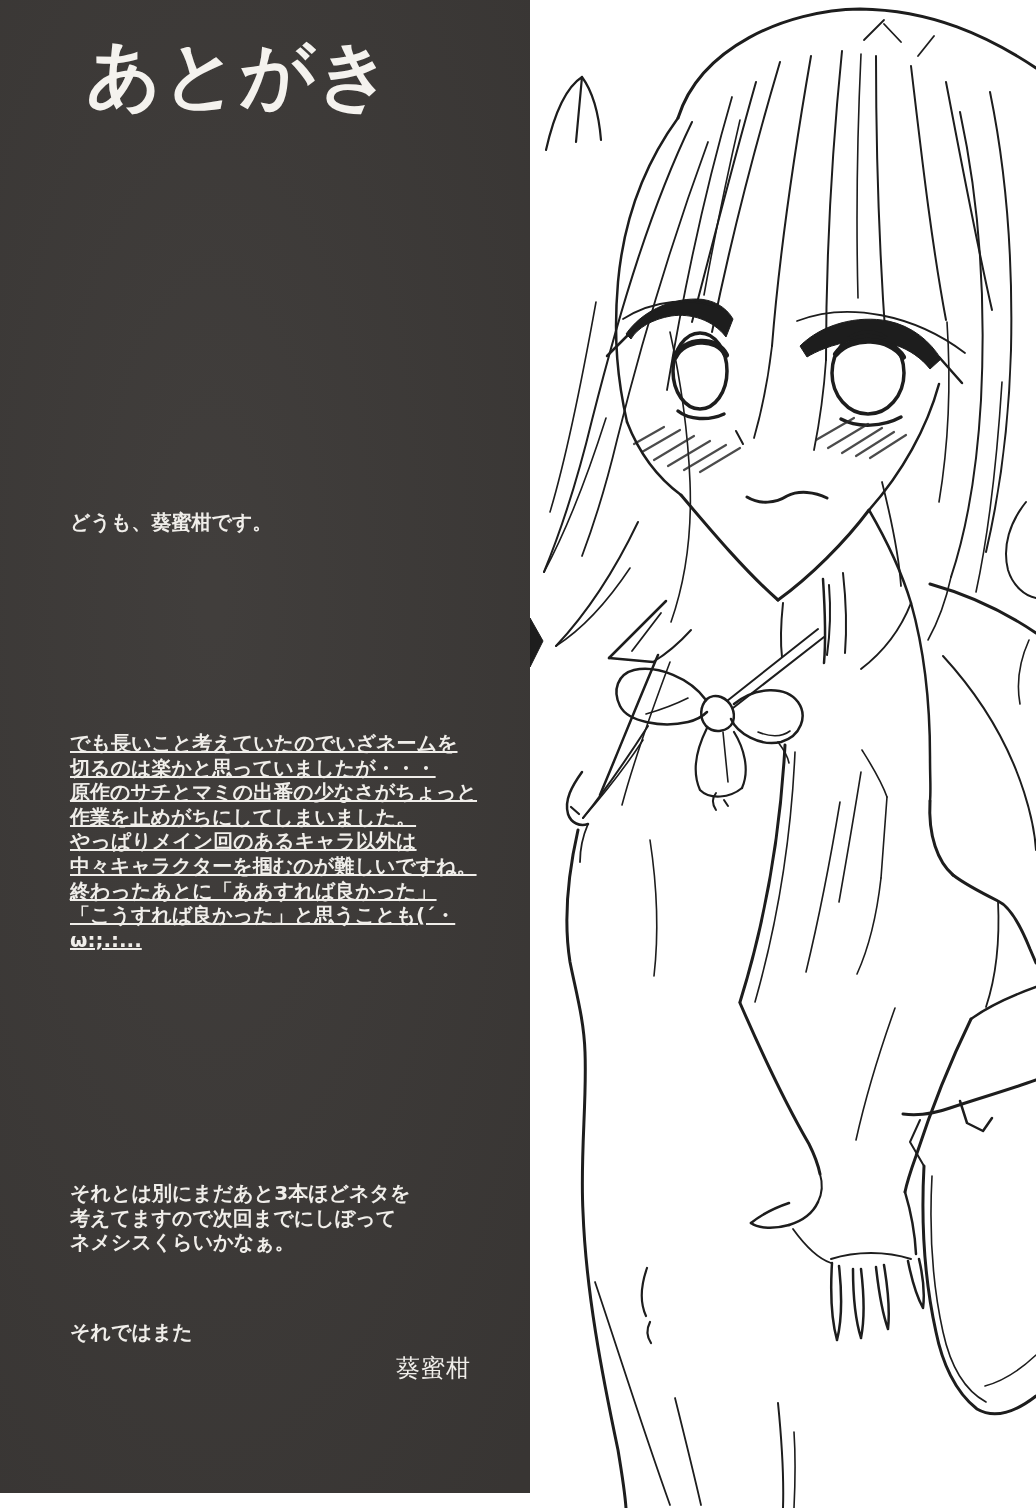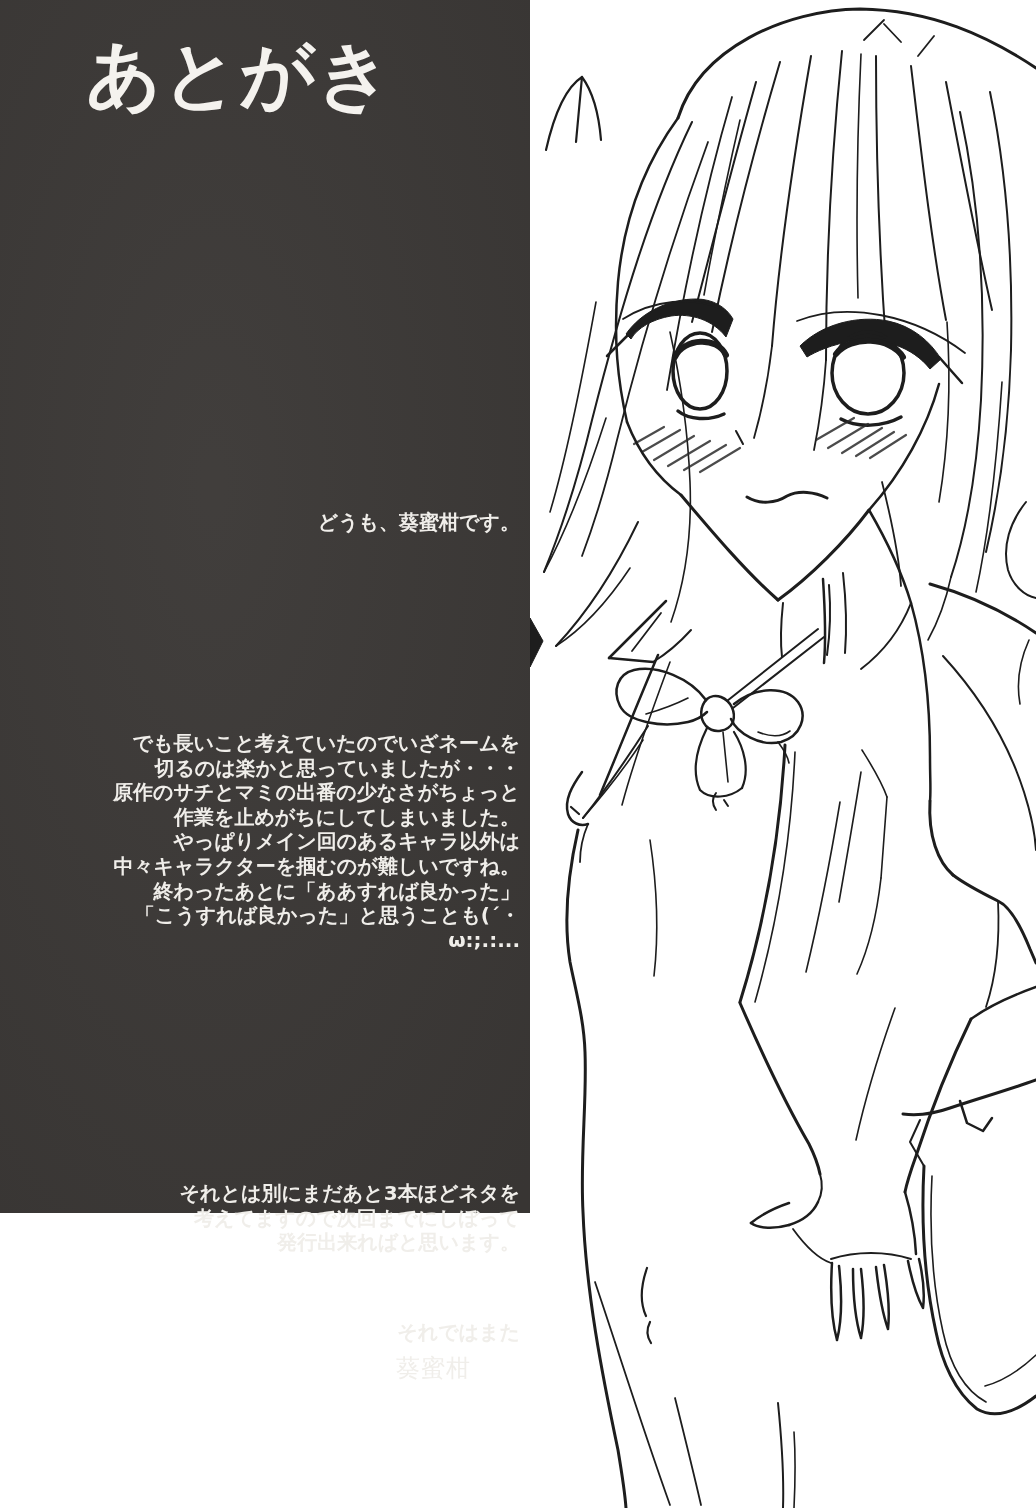--- a/index.html
+++ b/index.html
@@ -5,37 +5,37 @@
   html,body{margin:0;padding:0;}
   body{
     width:1036px;height:1508px;position:relative;overflow:hidden;
     background:#ffffff;
     font-family:"DejaVu Sans","Liberation Sans",sans-serif;
   }
   #page{position:absolute;inset:0;width:1036px;height:1508px;}
 
   
   .panel{
-    position:absolute;left:0;top:0;width:532px;height:1213px;
+    position:absolute;left:0;top:0;width:532px;height:1493px;
     background:#3b3836;
     background-image:radial-gradient(ellipse at 40% 40%, rgba(255,255,255,.03), rgba(0,0,0,.06));
   }
   .title{
     position:absolute;left:86px;top:34px;
     font-size:74px;line-height:1.1;font-weight:900;
     color:#f4f2ee;letter-spacing:1px;white-space:nowrap;
   }
   .para{
     position:absolute;left:70px;width:450px;
     color:#f0eeea;font-size:20px;line-height:24.6px;font-weight:700;
-    white-space:pre-line;letter-spacing:0;text-align:right;
+    white-space:pre-line;letter-spacing:0;
   }
   .p0{top:510px;}
   .p1{top:559px;}
-  .p2{top:731px;}
+  .p2{top:731px;text-decoration:underline;}
   .p3{top:958px;}
   .p4{top:1181px;}
   .p5{top:1320px;}
   .signature{
     position:absolute;left:396px;top:1352px;
     color:#f0eeea;font-size:24px;font-weight:400;letter-spacing:1px;
   }
 
   
   .art{position:absolute;left:530px;top:0;width:506px;height:1508px;background:#fff;}
@@ -62,21 +62,21 @@
     <div class="para p2">でも長いこと考えていたのでいざネームを
 切るのは楽かと思っていましたが・・・
 原作のサチとマミの出番の少なさがちょっと
 作業を止めがちにしてしまいました。
 やっぱりメイン回のあるキャラ以外は
 中々キャラクターを掴むのが難しいですね。
 終わったあとに「ああすれば良かった」
 「こうすれば良かった」と思うことも(´・ω:;.:...</div>
     <div class="para p4">それとは別にまだあと3本ほどネタを
 考えてますので次回までにしぼって
-発行出来ればと思います。</div>
+ネメシスくらいかなぁ。</div>
     <div class="para p5">それではまた</div>
     <div class="signature">葵蜜柑</div>
   </div>
 
   <div class="art">
     <svg width="506" height="1508" viewBox="0 0 506 1508" xmlns="http://www.w3.org/2000/svg">
 
       <g>
         <path class="ln w3" d="M 148,118 C 170,48 255,10 330,9 C 402,10 458,36 506,68"></path>
         <path class="ln w25" d="M 148,118 C 116,162 94,216 88,282 C 83,340 88,382 97,422"></path>

